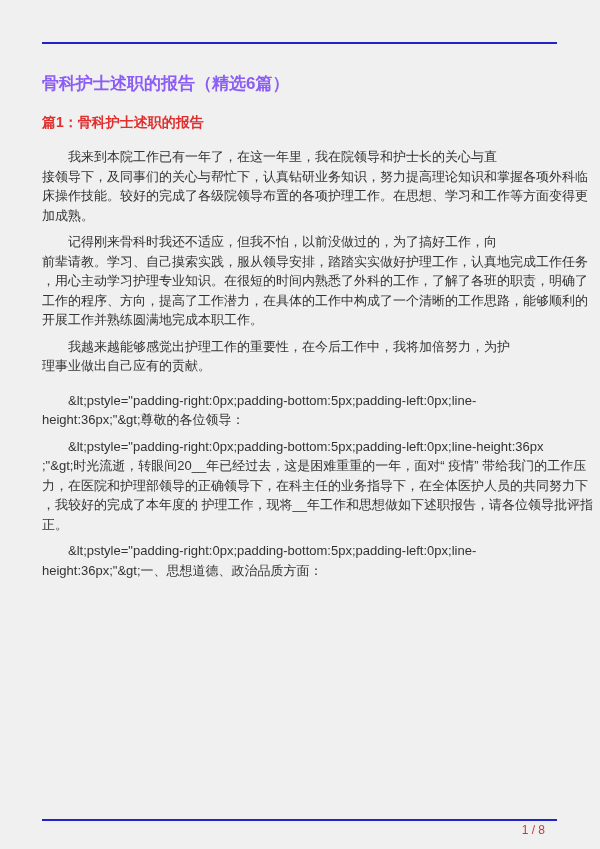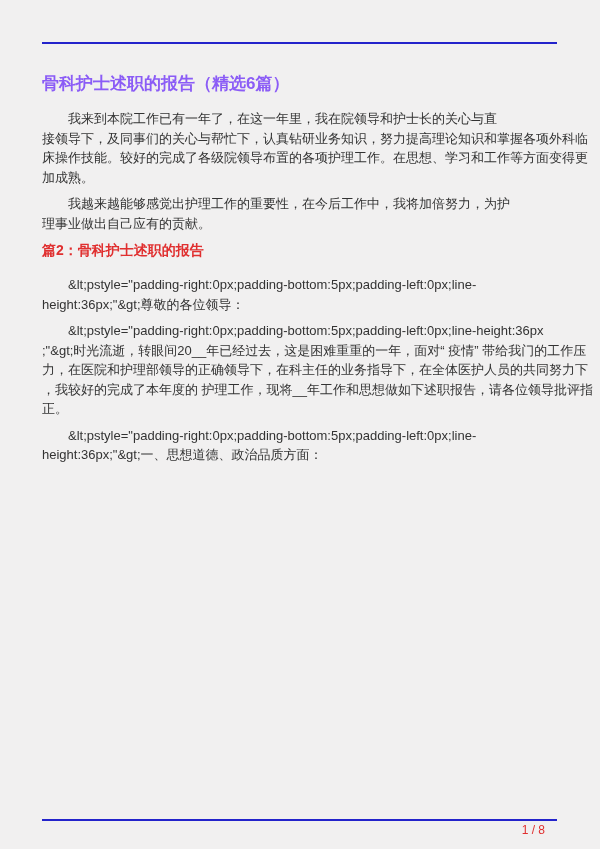--- a/index.html
+++ b/index.html
@@ -66,28 +66,33 @@
 </style>
 </head>
 <body>
 
 <div class="rule rule-top"></div>
 
 <h1 class="page-title">骨科护士述职的报告（精选6篇）</h1>
 
 <div class="content">
 
+  <h2 class="sec-heading h-first">篇1：骨科护士述职的报告</h2>
   <p class="para sec-start">我来到本院工作已有一年了，在这一年里，我在院领导和护士长的关心与直
 接领导下，及同事们的关心与帮忙下，认真钻研业务知识，努力提高理论知识和掌握各项外科临
 床操作技能。较好的完成了各级院领导布置的各项护理工作。在思想、学习和工作等方面变得更
 加成熟。</p>
+  <p class="para">记得刚来骨科时我还不适应，但我不怕，以前没做过的，为了搞好工作，向
+前辈请教。学习、自己摸索实践，服从领导安排，踏踏实实做好护理工作，认真地完成工作任务
+，用心主动学习护理专业知识。在很短的时间内熟悉了外科的工作，了解了各班的职责，明确了
+工作的程序、方向，提高了工作潜力，在具体的工作中构成了一个清晰的工作思路，能够顺利的
+开展工作并熟练圆满地完成本职工作。</p>
   <p class="para">我越来越能够感觉出护理工作的重要性，在今后工作中，我将加倍努力，为护
 理事业做出自己应有的贡献。</p>
 
-  <h2 class="sec-heading h-later">篇2：骨科护士述职的报告</h2>
   <p class="para sec-start">&amp;lt;pstyle="padding-right:0px;padding-bottom:5px;padding-left:0px;line-
 height:36px;"&amp;gt;尊敬的各位领导：</p>
   <p class="para">&amp;lt;pstyle="padding-right:0px;padding-bottom:5px;padding-left:0px;line-height:36px
 ;"&amp;gt;时光流逝，转眼间20__年已经过去，这是困难重重的一年，面对“ 疫情” 带给我门的工作压
 力，在医院和护理部领导的正确领导下，在科主任的业务指导下，在全体医护人员的共同努力下
 ，我较好的完成了本年度的 护理工作，现将__年工作和思想做如下述职报告，请各位领导批评指
 正。</p>
   <p class="para">&amp;lt;pstyle="padding-right:0px;padding-bottom:5px;padding-left:0px;line-
 height:36px;"&amp;gt;一、思想道德、政治品质方面：</p>
 

